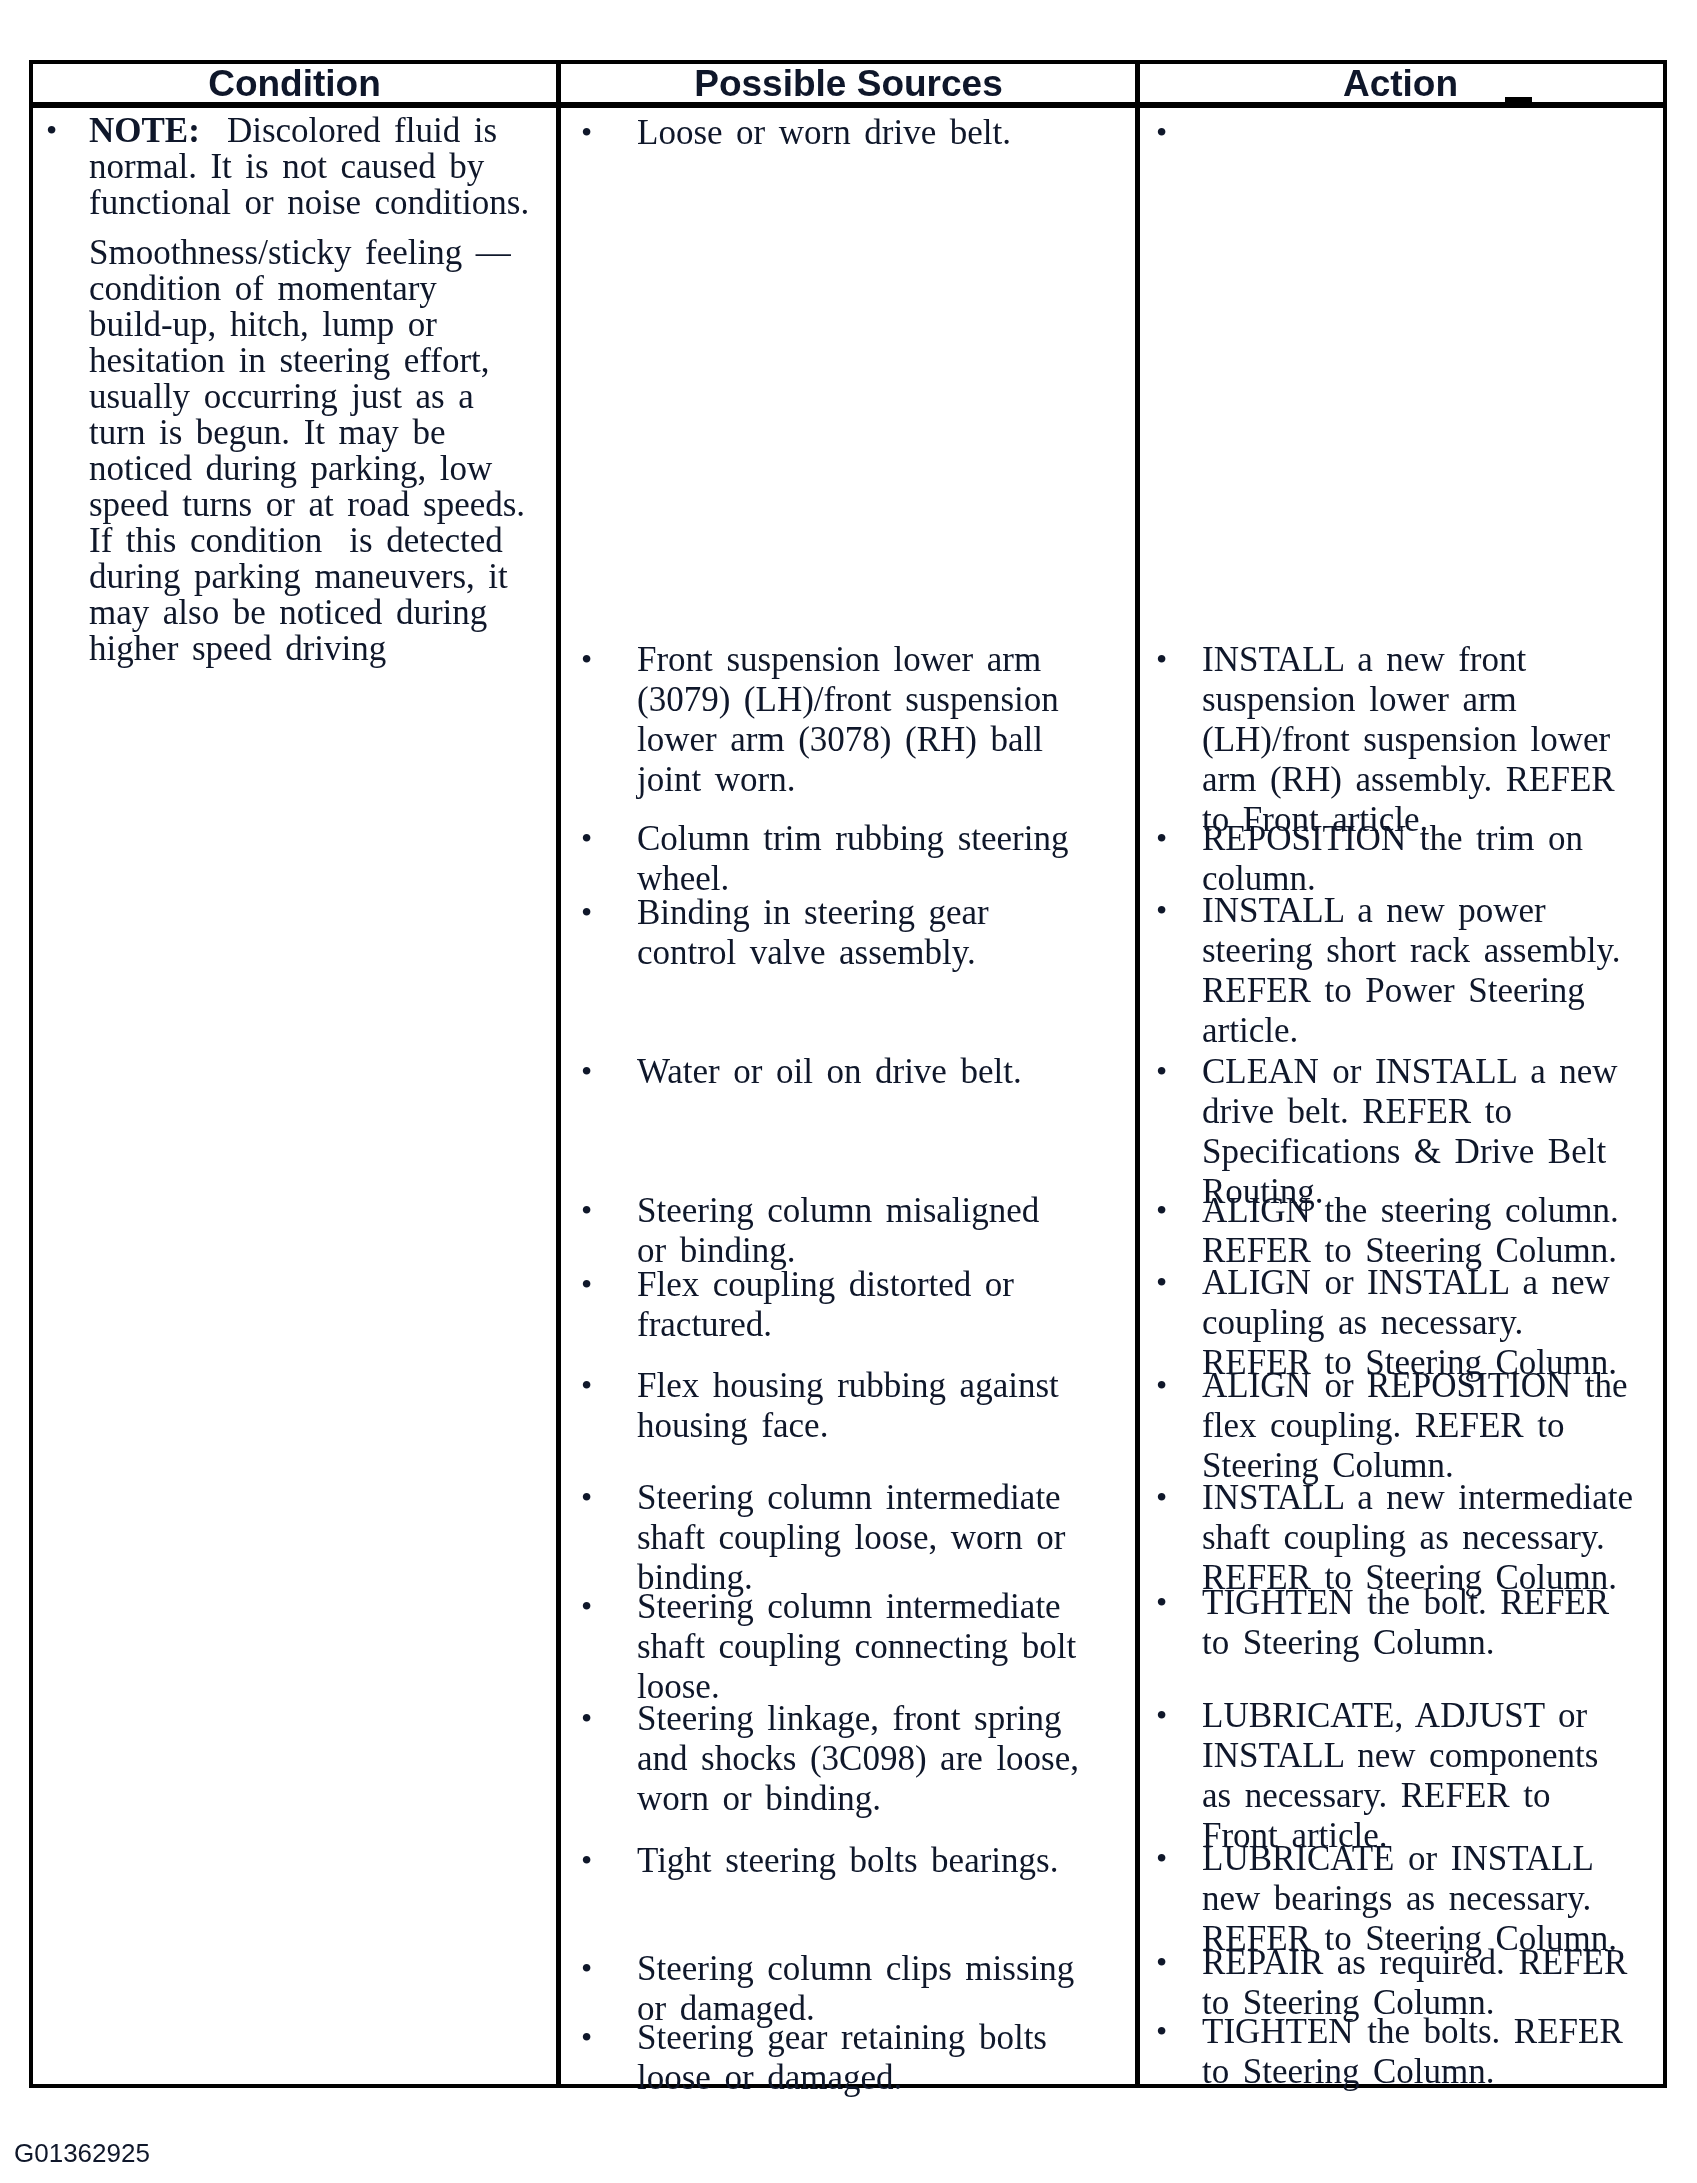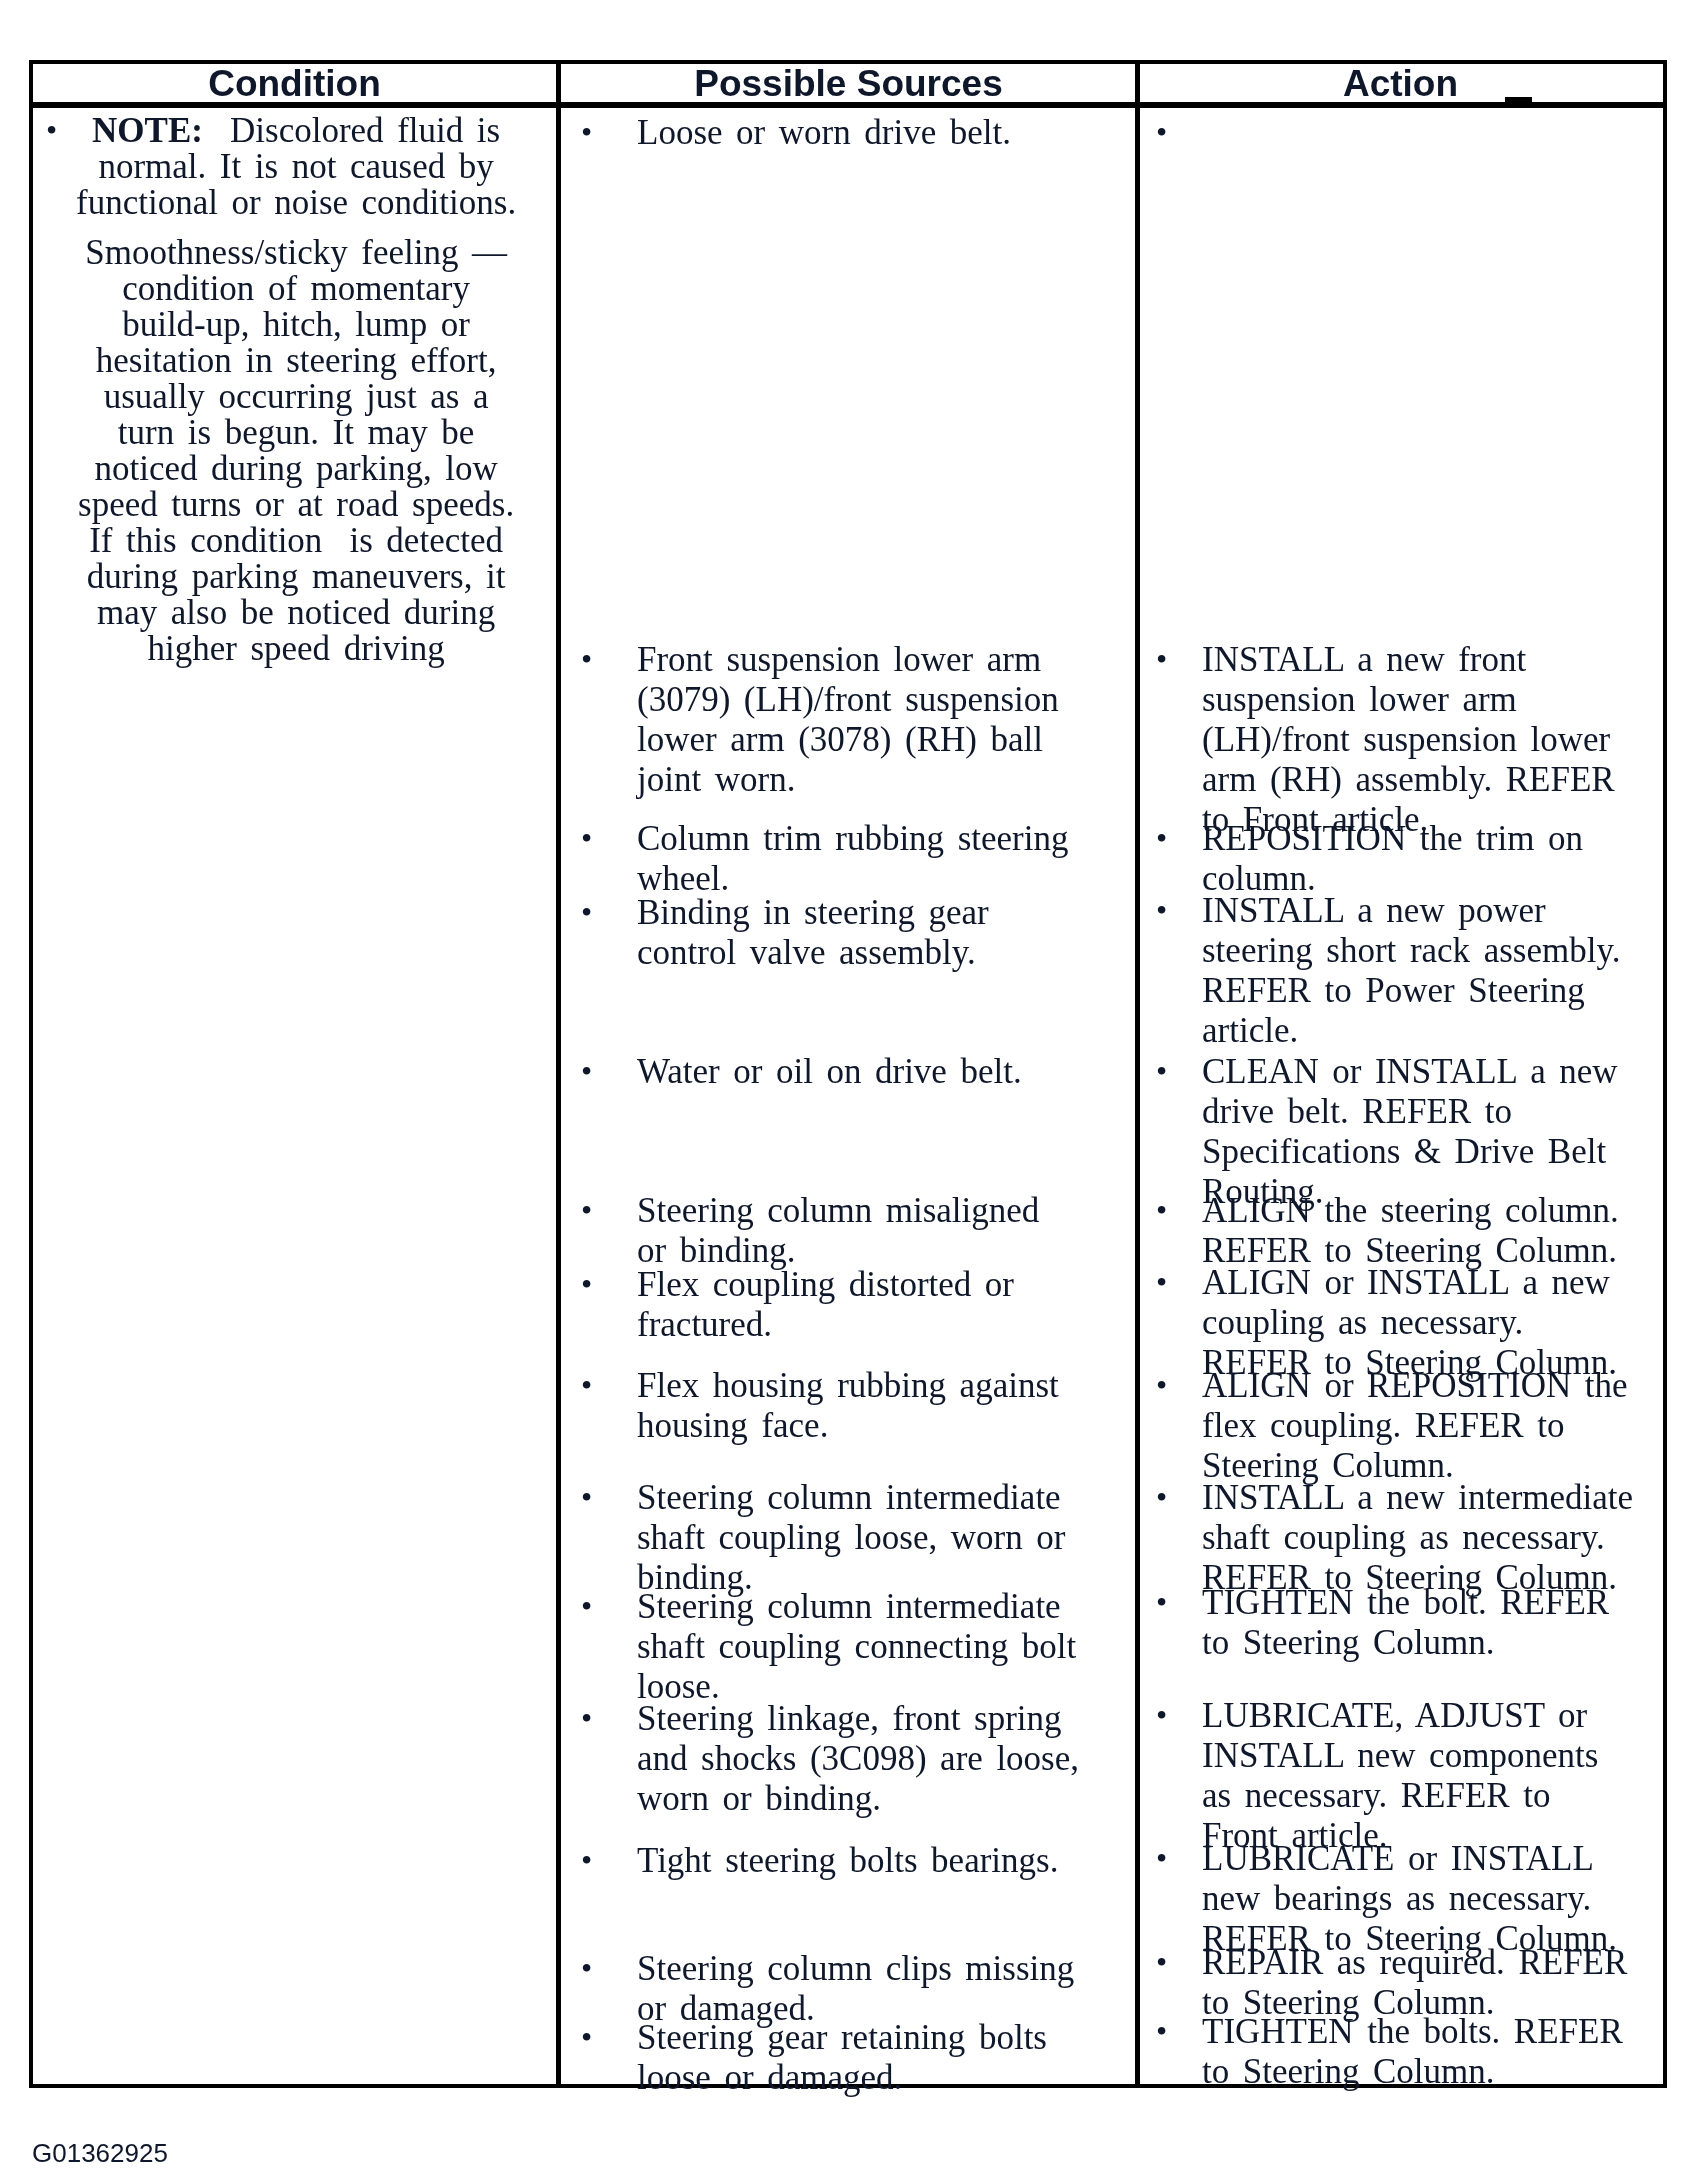--- a/index.html
+++ b/index.html
@@ -72,30 +72,30 @@
     position: absolute;
     left: 0;
     top: -0.8px;
     font-size: 32px;
   }
   .item .txt {
     white-space: pre;
     word-spacing: 4.8px;
   }
   .c1 { left: 13px;   line-height: 36px; }
-  .c1 .txt { margin-left: 30px; text-align: center; }
+  .c1 .txt { margin-left: 43px; }
   .c2 { left: 548px; }
   .c2 .txt { margin-left: 56px; }
   .c3 { left: 1123px; }
   .c3 .txt { margin-left: 46px; }
   .c1 .para2 { margin-top: 13.6px; }
   .note-label { font-weight: bold; }
   .figure-id {
     position: absolute;
-    left: 32px;
+    left: 14px;
     top: 2139px;
     font-family: "Liberation Sans", sans-serif;
     font-size: 26px;
     line-height: 29px;
   }
 </style>
 </head>
 <body>
 
 <div class="page">

